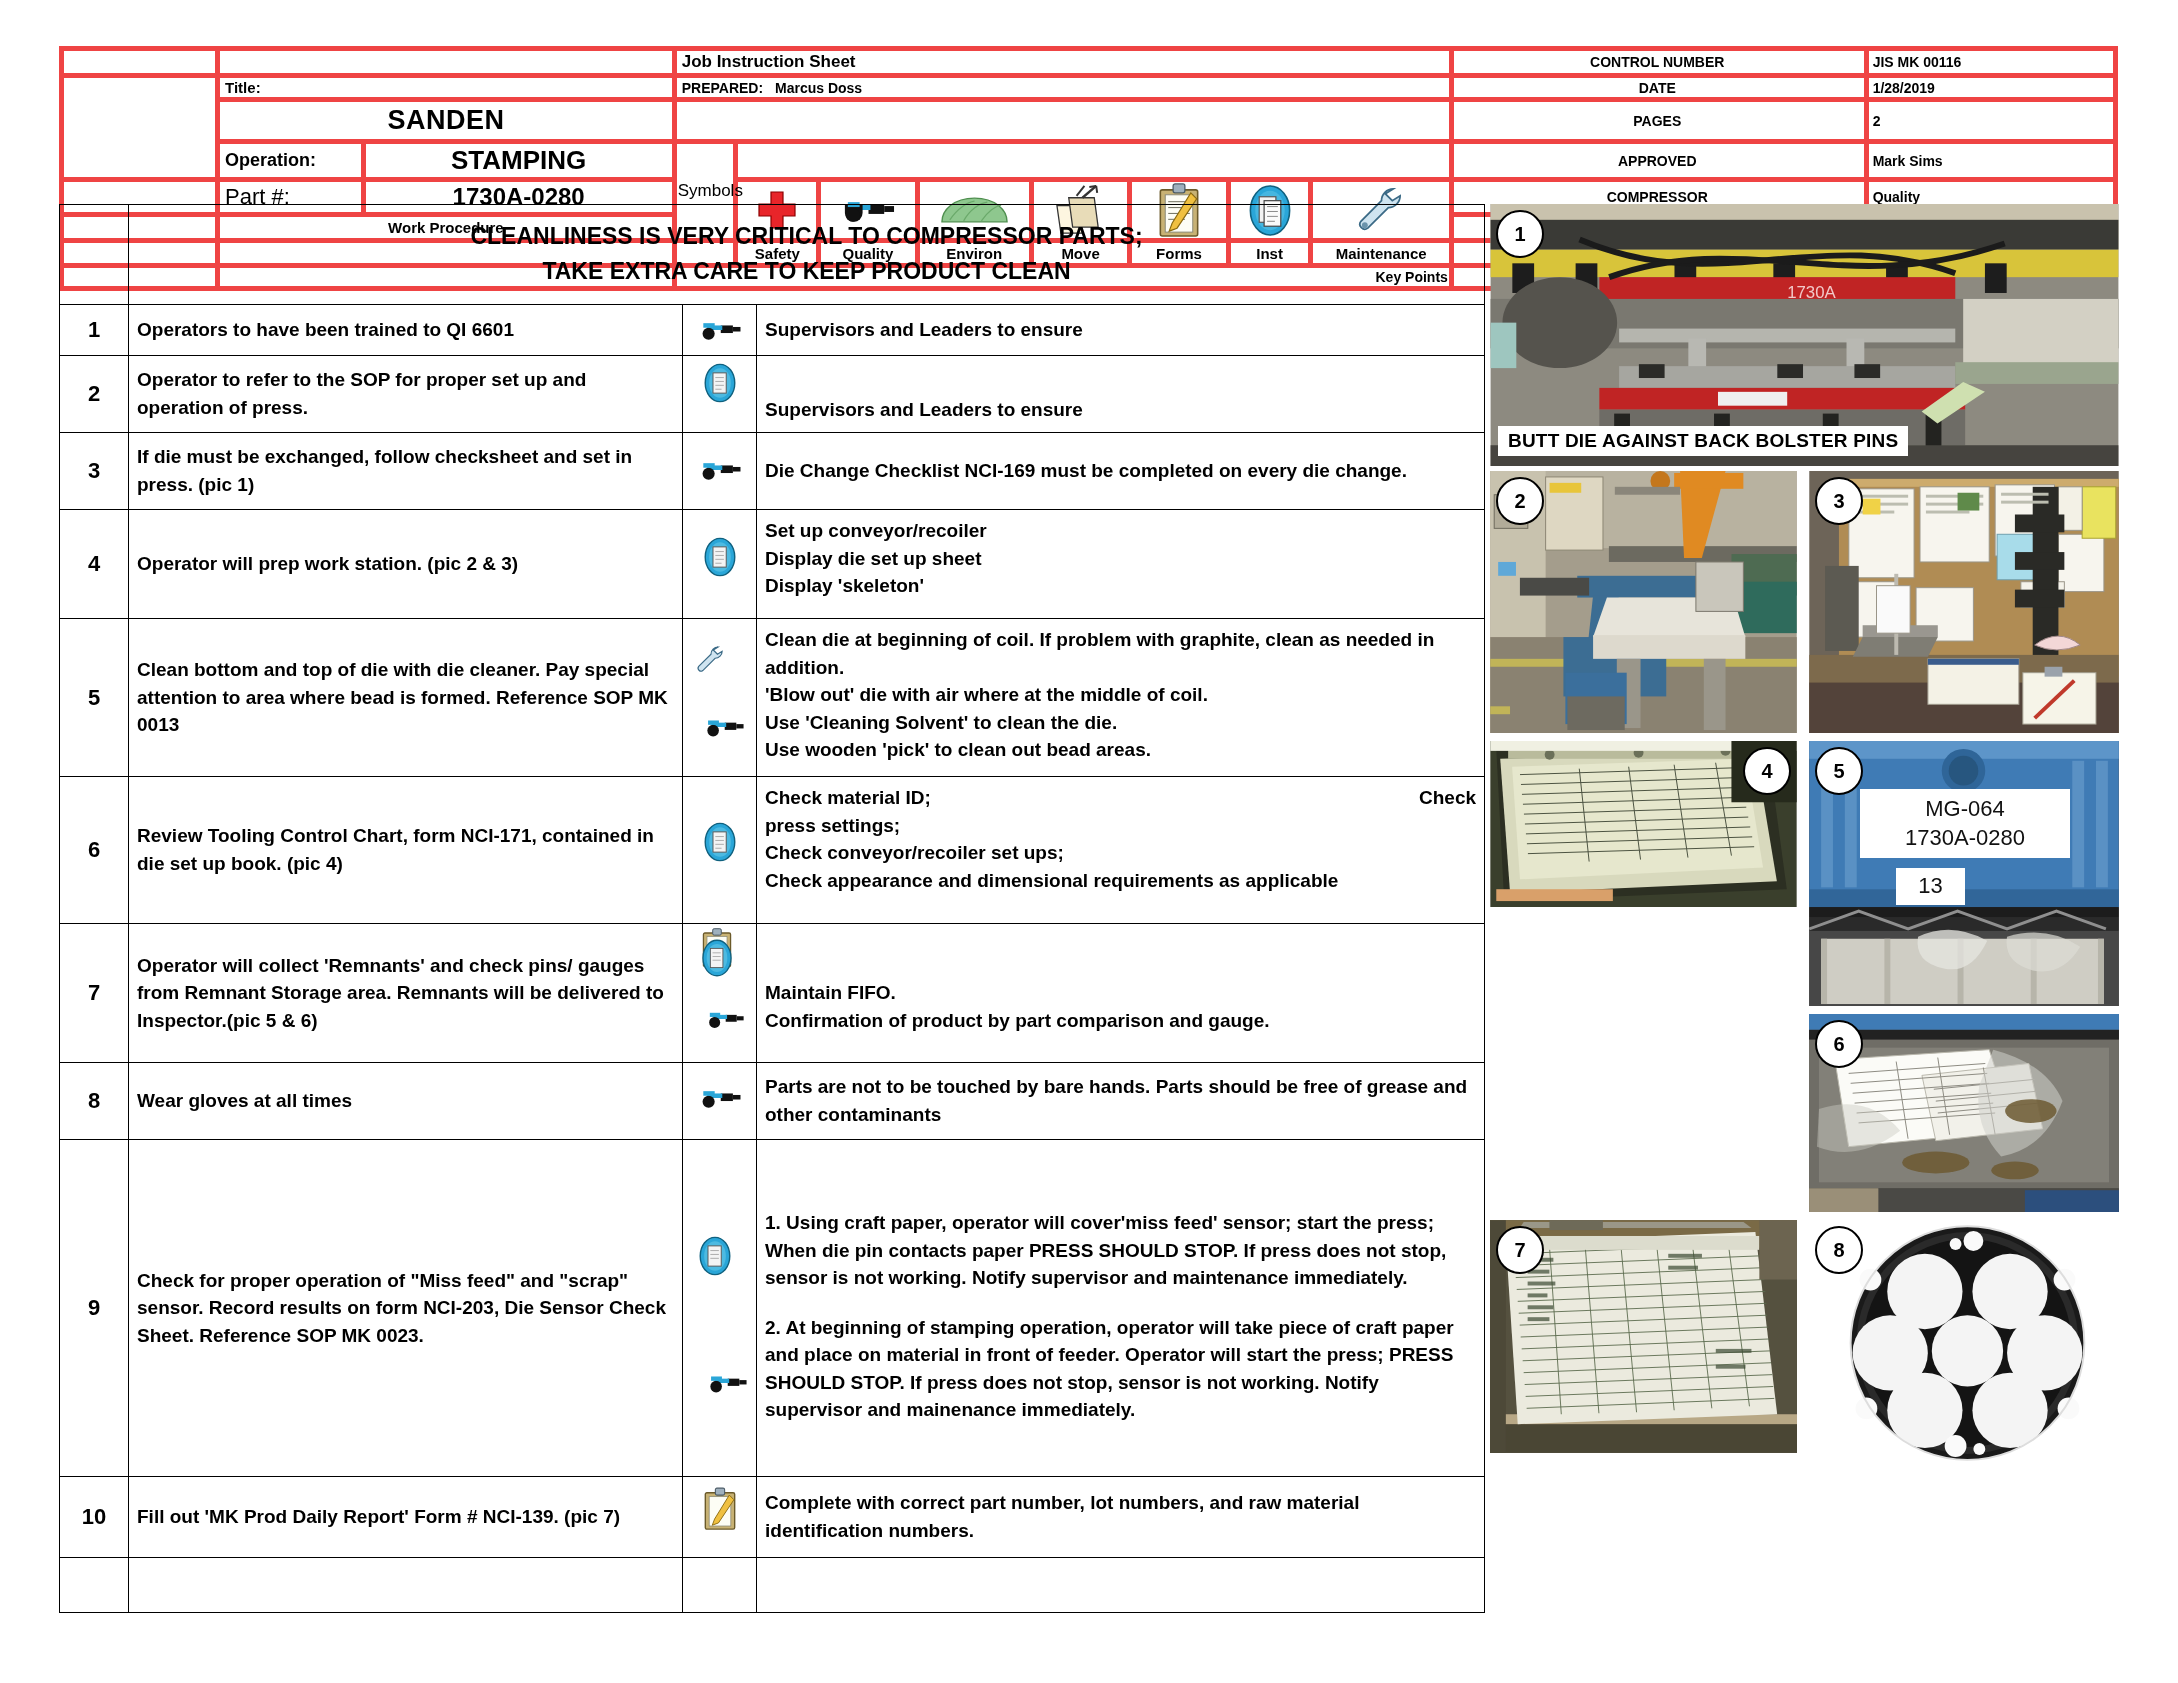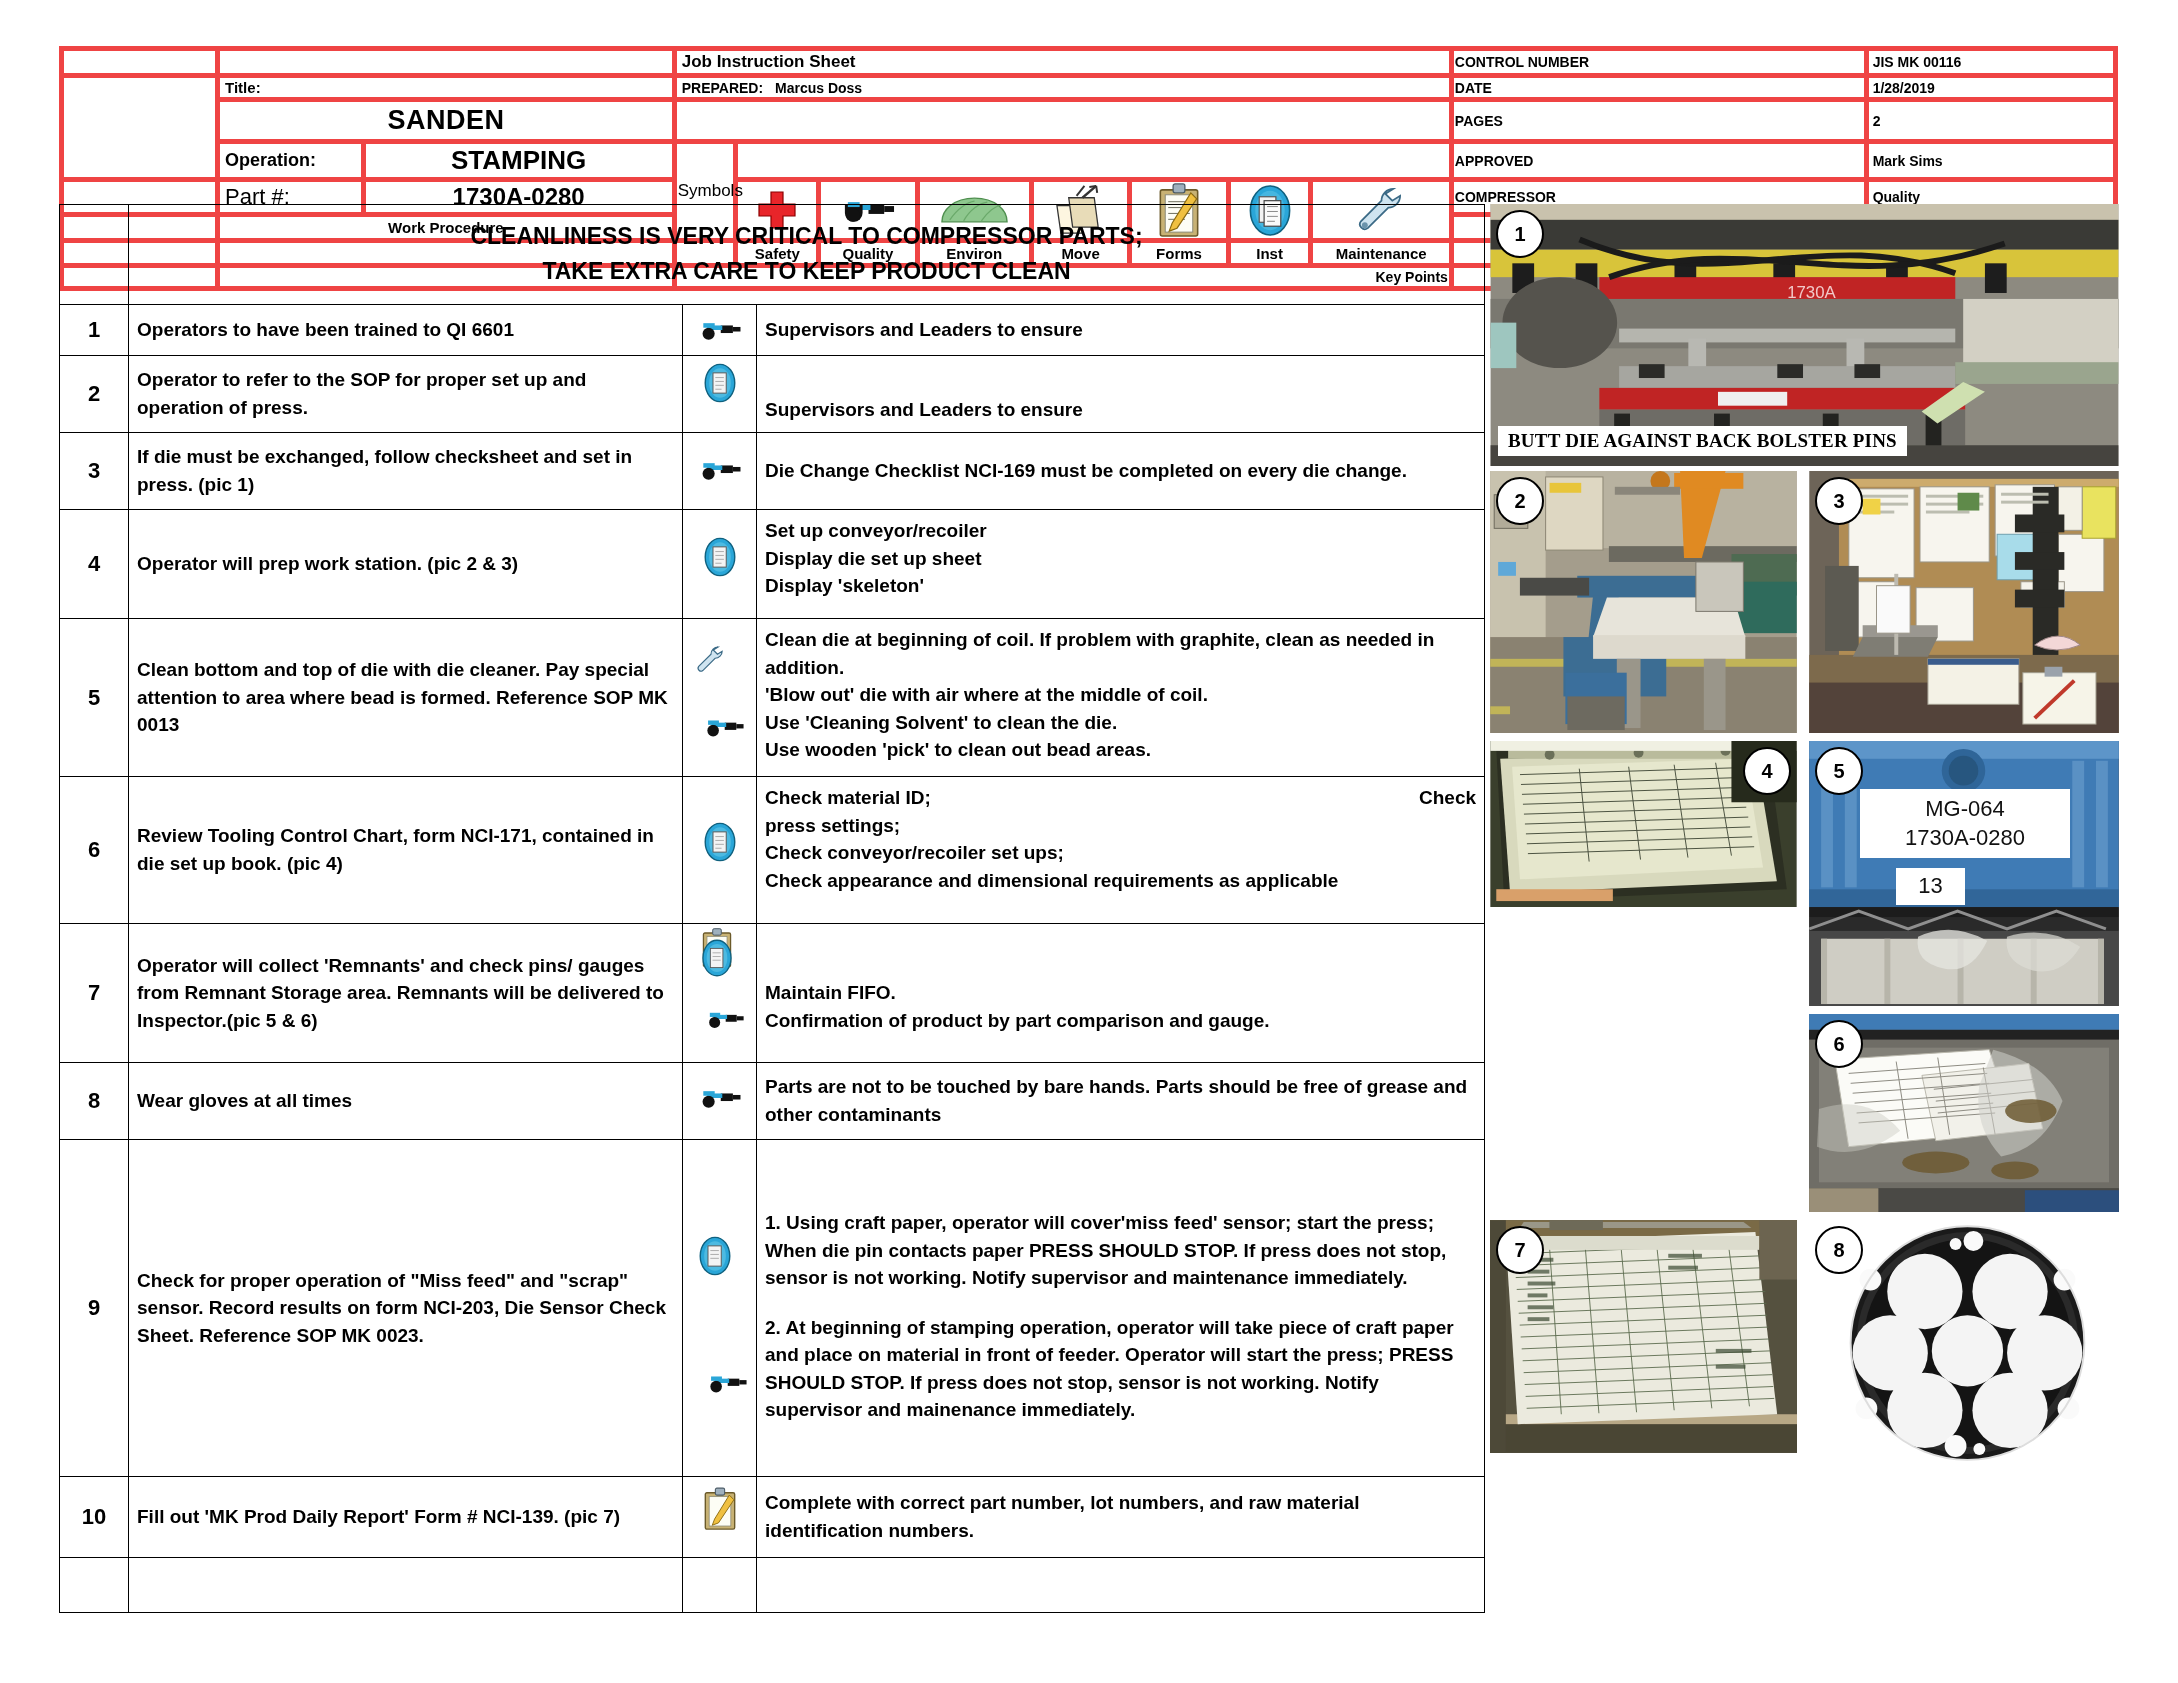--- a/index.html
+++ b/index.html
@@ -17,21 +17,21 @@
 
   .cell-blank{}
   .lbl-small{font-size:15px;font-weight:bold;padding-left:5px;}
   .brand{font-size:27px;font-weight:bold;text-align:center;letter-spacing:0.5px;}
   .op-val{font-size:26px;font-weight:bold;text-align:center;}
   .part-lbl{font-size:22px;padding-left:5px;}
   .part-val{font-size:24px;font-weight:bold;text-align:center;}
   .jis-title{font-size:17px;font-weight:bold;padding-left:5px;}
   .prep{font-size:14px;font-weight:bold;padding-left:5px;margin-left:45px;}
 
-  .ctl-lbl{font-size:14px;font-weight:bold;text-align:left;padding-right:4px;}
+  .ctl-lbl{font-size:14px;font-weight:bold;text-align:center;padding-right:4px;}
   .ctl-val{font-size:14px;font-weight:bold;text-align:left;padding-left:4px;}
 
   .wp-lbl{font-size:15px;font-weight:bold;text-align:center;}
   .kp-lbl{font-size:14px;font-weight:bold;text-align:right;}
 
   
   .sym-word{font-size:15px;font-weight:bold;text-align:center;}
   .symbols-label{font-size:17px;text-align:center;font-weight:normal;}
   .sym-ico{height:55px;display:flex;align-items:center;justify-content:center;}
 
@@ -56,21 +56,21 @@
   
   #photos{position:absolute;left:1490px;top:204px;width:629px;}
   .ph{position:absolute;overflow:hidden;}
   .ph .badge{
     position:absolute;left:6px;top:6px;width:44px;height:44px;border-radius:50%;
     background:#fff;border:2px solid #000;font-size:20px;font-weight:bold;
     display:flex;align-items:center;justify-content:center;z-index:6;
   }
   .cap{
     position:absolute;left:8px;bottom:10px;background:#fff;color:#000;
-    font-size:19px;font-weight:bold;padding:4px 10px;z-index:6;letter-spacing:0.2px;font-family:Liberation Serif, serif;
+    font-size:19px;font-weight:bold;padding:4px 10px;z-index:6;letter-spacing:0.2px;
   }
   .binlabel{
     position:absolute;background:#fff;color:#111;text-align:center;
     font-size:22px;line-height:1.3;padding:6px 14px;z-index:5;
   }
 </style>
 </head>
 <body>
 
 <div id="page">

